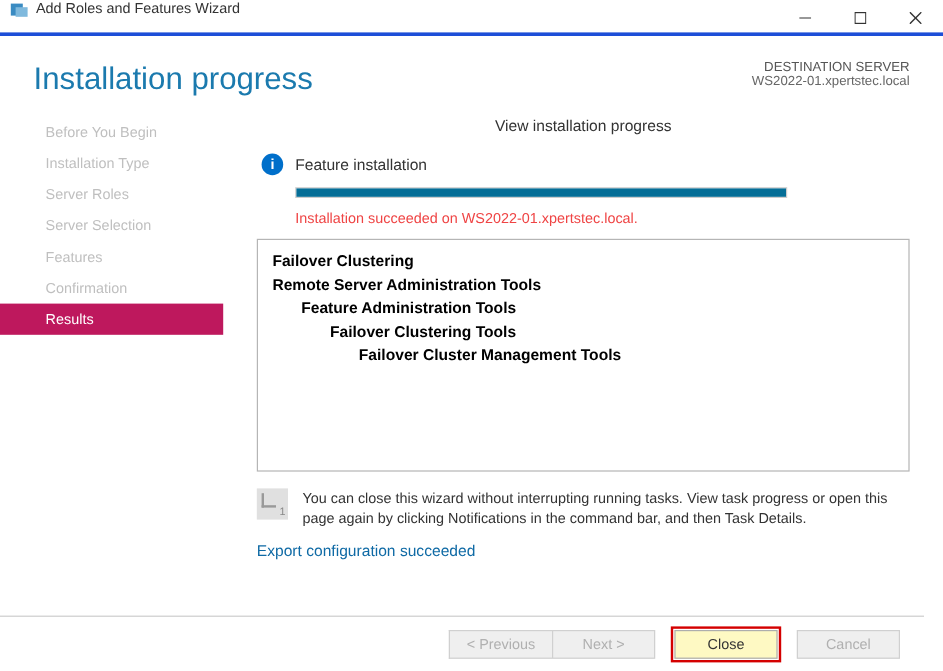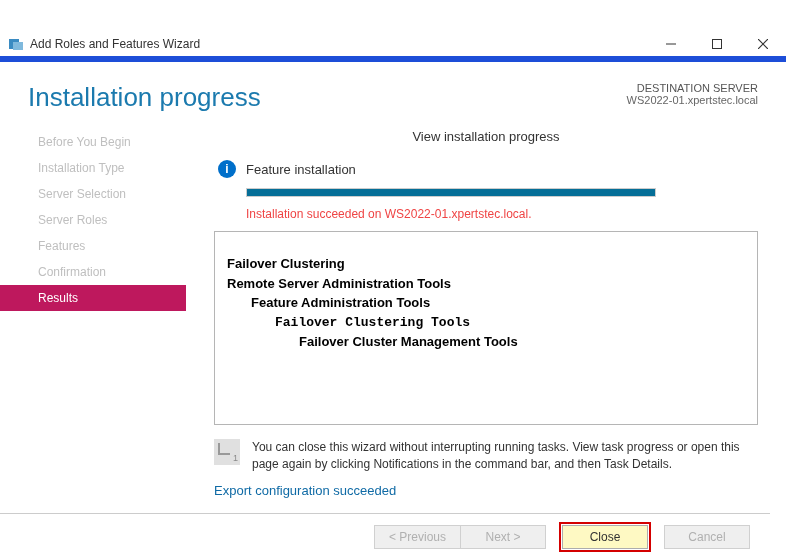--- a/index.html
+++ b/index.html
@@ -1,18 +1,18 @@
 <!DOCTYPE html>
 <html><head>
 <meta charset="utf-8">
 <style>
   * { box-sizing: border-box; margin: 0; padding: 0; }
   body { font-family: "Segoe UI", Tahoma, sans-serif; background: #fff; width: 786px; height: 559px; overflow: hidden; }
 
-  .titlebar { height: 30px; display: flex; align-items: center; border-bottom: 6px solid #1d4ed8; padding-left: 8px; margin-top: 32px; }
+  .titlebar { height: 30px; display: flex; align-items: flex-start; border-bottom: 3px solid #1d4ed8; padding-left: 8px; }
   .titlebar .icon { width: 16px; height: 16px; margin-right: 6px; display: flex; align-items: center; justify-content: center; }
   .titlebar .title { font-size: 12px; color: #333; flex: 1; }
   .win-controls { display: flex; }
   .win-btn { width: 46px; height: 30px; display: flex; align-items: center; justify-content: center; font-size: 14px; color: #333; }
 
   .header-row { display: flex; justify-content: space-between; align-items: flex-start; padding: 20px 28px 16px 28px; gap: 32px; }
   .page-title { color: #1b7aae; font-size: 26px; font-weight: 300; }
   .dest { text-align: right; font-size: 11px; color: #555; }
   .dest .line1 { color: #555; }
   .dest .line2 { color: #666; }
@@ -27,25 +27,25 @@
 
   .status-row { display: flex; align-items: center; gap: 10px; margin-left: 4px; }
   .info-icon { width: 18px; height: 18px; border-radius: 50%; background: #006fca; color: #fff; display: flex; align-items: center; justify-content: center; font-size: 12px; font-weight: bold; }
   .status-text { font-size: 13px; color: #333; }
 
   .progress { margin: 10px 0 10px 32px; height: 9px; background: #fff; border: 1px solid #ccc; position: relative; width: 410px; }
   .progress .fill { position: absolute; left: 0; top: 0; bottom: 0; background: #056e97; width: 100%; }
 
   .succeed-text { margin-left: 32px; font-size: 12px; color: #ef4444; margin-bottom: 10px; }
 
-  .feature-box { border: 1px solid #b5b5b5; padding: 22px 12px; font-size: 13px; color: #000; line-height: 1.5; height: 194px; }
+  .feature-box { border: 1px solid #b5b5b5; padding: 8px 12px; font-size: 13px; color: #000; line-height: 1.5; height: 194px; }
   .feature-box .lvl0 { font-weight: 600; }
   .feature-box .lvl1 { font-weight: 600; margin-left: 0; }
   .feature-box .lvl2 { font-weight: 600; margin-left: 24px; }
-  .feature-box .lvl3 { font-weight: 600; margin-left: 48px; font-family: Liberation Mono, monospace; }
+  .feature-box .lvl3 { font-weight: 600; margin-left: 48px; }
   .feature-box .lvl4 { font-weight: 600; margin-left: 72px; }
 
   .note-row { display: flex; gap: 12px; margin-top: 14px; }
   .note-icon { width: 26px; height: 26px; background: #e0e0e0; display: flex; align-items: flex-end; justify-content: flex-end; color: #888; font-size: 9px; padding: 2px; flex-shrink: 0; position: relative; }
   .note-icon::before { content: ""; position: absolute; left: 4px; top: 4px; width: 10px; height: 10px; border-left: 2px solid #999; border-bottom: 2px solid #999; }
   .note-text { font-size: 12px; color: #333; line-height: 1.4; }
 
   .export-link { color: #0f6aa5; font-size: 13px; margin-top: 10px; display: inline-block; }
 
   .footer { position: absolute; bottom: 0; left: 0; right: 16px; height: 46px; border-top: 1px solid #ccc; display: flex; align-items: center; justify-content: flex-end; gap: 4px; padding-right: 20px; background: #fff; }
@@ -92,22 +92,22 @@
   <div class="dest">
     <div class="line1">DESTINATION SERVER</div>
     <div class="line2">WS2022-01.xpertstec.local</div>
   </div>
 </div>
 
 <div class="body-row">
   <div class="sidebar">
     <div class="step">Before You Begin</div>
     <div class="step">Installation Type</div>
+    <div class="step">Server Roles</div>
     <div class="step">Server Selection</div>
-    <div class="step">Server Roles</div>
     <div class="step">Features</div>
     <div class="step">Confirmation</div>
     <div class="step active">Results</div>
   </div>
 
   <div class="content">
     <div class="subtitle">View installation progress</div>
 
     <div class="status-row">
       <div class="info-icon">i</div>

